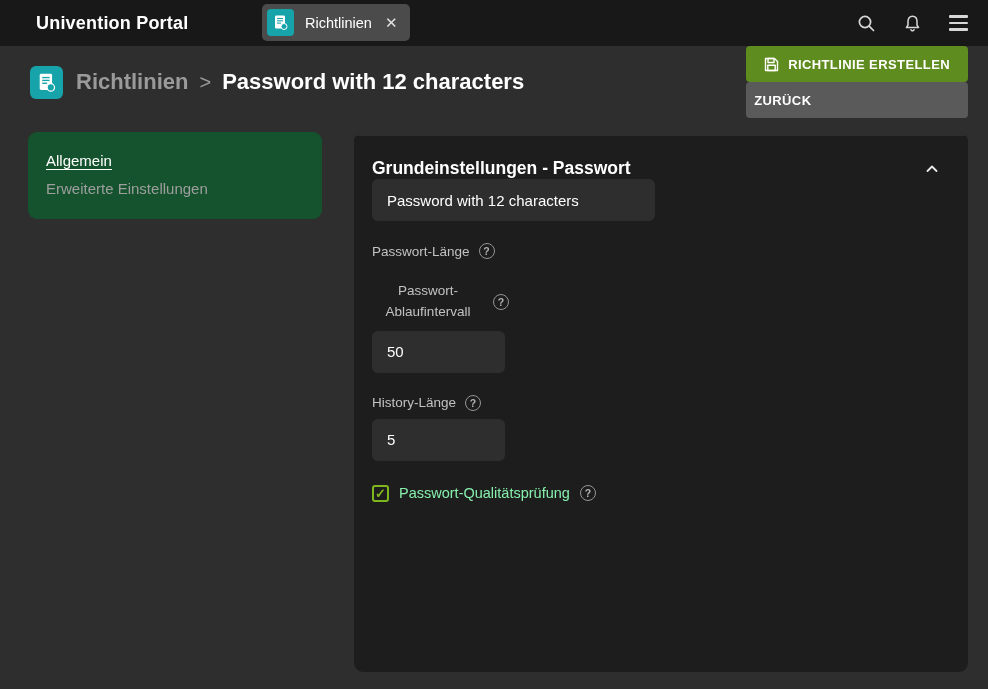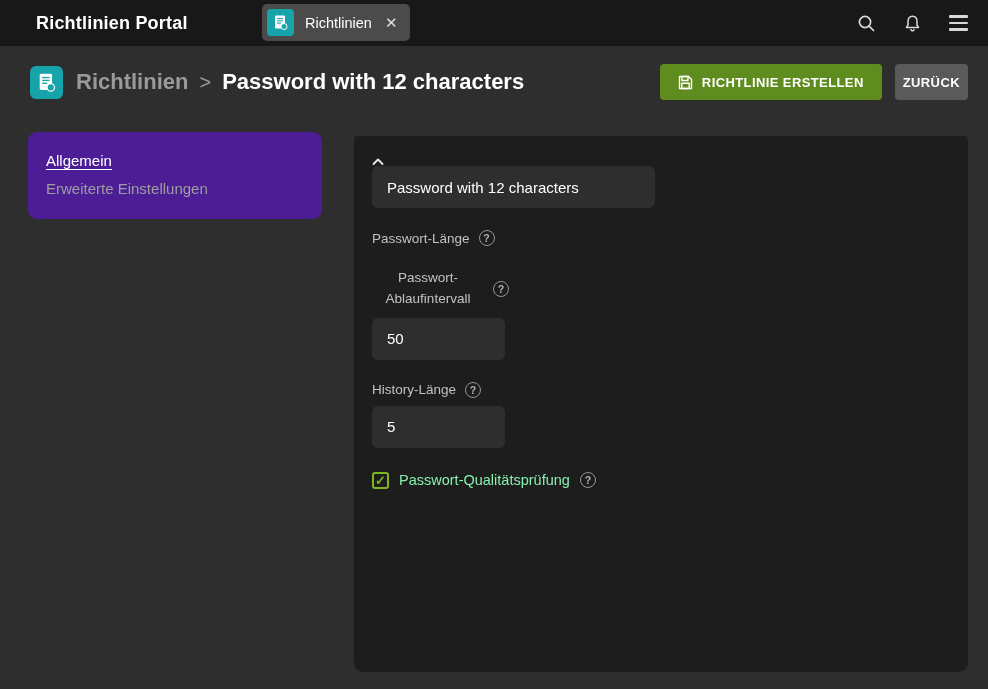--- a/index.html
+++ b/index.html
@@ -46,35 +46,35 @@
     padding:0 20px 0 30px;
   }
   .bc-icon {
     width:33px; height:33px; border-radius:6px; background:#16a3a9;
     display:flex; align-items:center; justify-content:center;
     margin-right:13px; flex:0 0 auto;
   }
   .bc-parent { font-size:22px; font-weight:600; color:#9a9a9a; cursor:pointer; }
   .bc-sep { font-size:20px; color:#9a9a9a; margin:0 11px; }
   .bc-current { font-size:22px; font-weight:700; color:#fff; white-space:nowrap; }
-  .header-buttons { margin-left:auto; display:flex; gap:13px; }
+  .header-buttons { margin-left:auto; display:flex; gap:0;flex-direction:column; }
   .btn {
     height:36px; border:none; border-radius:4px; color:#fff;
     font-family:"Liberation Sans", sans-serif;
     font-size:13px; font-weight:700; letter-spacing:.4px;
     display:flex; align-items:center; gap:9px; cursor:pointer;
   }
   .btn-green { background:#5f8c1e; padding:0 18px; }
   .btn-gray  { background:#5a5a5a; padding:0 8px; }
 
   
   .content { display:flex; align-items:flex-start; padding:14px 20px 0 28px; gap:32px; }
 
   .sidebar-card {
-    width:294px; background:#4c1d95; border-radius:9px;
+    width:294px; background:#14532d; border-radius:9px;
     padding:20px 35px 22px 18px; flex:0 0 auto;
   }
   .side-item { font-size:15px; cursor:pointer; }
   .side-item.active { color:#fff; text-decoration:underline; text-underline-offset:3px; margin-bottom:11px; }
   .side-item.inactive { color:#9e9e9e; }
 
   .main-panel {
     flex:1; background:#1d1d1d; border-radius:9px; height:540px;
     overflow:hidden; display:flex; flex-direction:column;
   }
@@ -114,21 +114,21 @@
     display:flex; align-items:center; justify-content:center; cursor:pointer;
     flex:0 0 auto;
   }
   .check-label { font-size:14.5px; color:#86efac; }
   svg { display:block; }
 </style>
 </head>
 <body>
 
 <div class="topbar">
-  <div class="topbar-title">Richtlinien Portal</div>
+  <div class="topbar-title">Univention Portal</div>
 
   <div class="tab">
     <span class="tab-icon">
       <svg width="17" height="17" viewBox="0 0 17 17">
         <rect x="3" y="1.5" width="10" height="13" rx="1.2" fill="#ffffff"></rect>
         <line x1="5" y1="4.5" x2="11" y2="4.5" stroke="#16a3a9" stroke-width="1.1"></line>
         <line x1="5" y1="6.8" x2="11" y2="6.8" stroke="#16a3a9" stroke-width="1.1"></line>
         <line x1="5" y1="9.1" x2="9" y2="9.1" stroke="#16a3a9" stroke-width="1.1"></line>
         <circle cx="12" cy="12.5" r="3" fill="#16a3a9" stroke="#ffffff" stroke-width="1"></circle>
       </svg>
@@ -194,20 +194,21 @@
   <div class="sidebar-card">
     <div class="side-item active">Allgemein</div>
     <div class="side-item inactive">Erweiterte Einstellungen</div>
   </div>
 
   <div class="main-panel">
     <div class="panel-divider"></div>
 
     <div class="section">
       <div class="section-head">
+        <span class="section-title">Grundeinstellungen - Passwort</span>
         <span class="chevron">
           <svg width="12" height="8" viewBox="0 0 12 8" fill="none" stroke="#e8e8e8" stroke-width="1.8" stroke-linecap="round" stroke-linejoin="round">
             <polyline points="1.5,6 6,1.5 10.5,6"></polyline>
           </svg>
         </span>
       </div>
 
       <input class="text-input w-wide" type="text" value="Password with 12 characters" style="">
 
       <div class="field-label">

